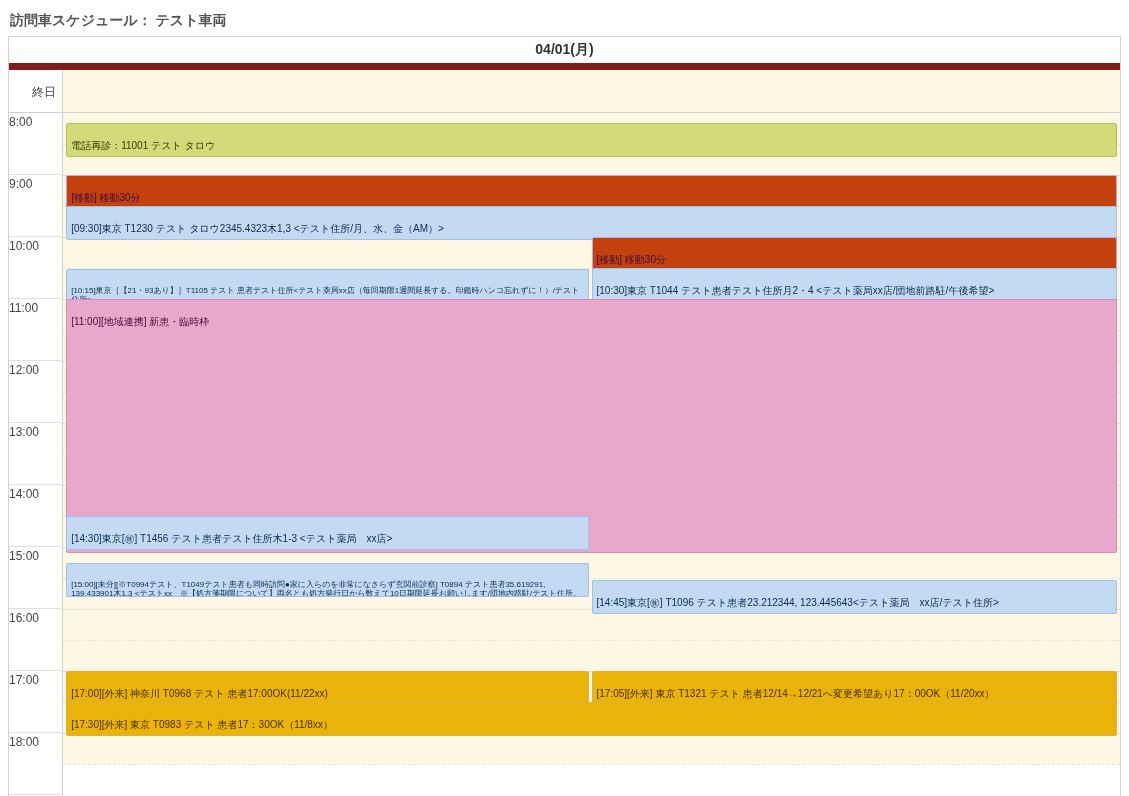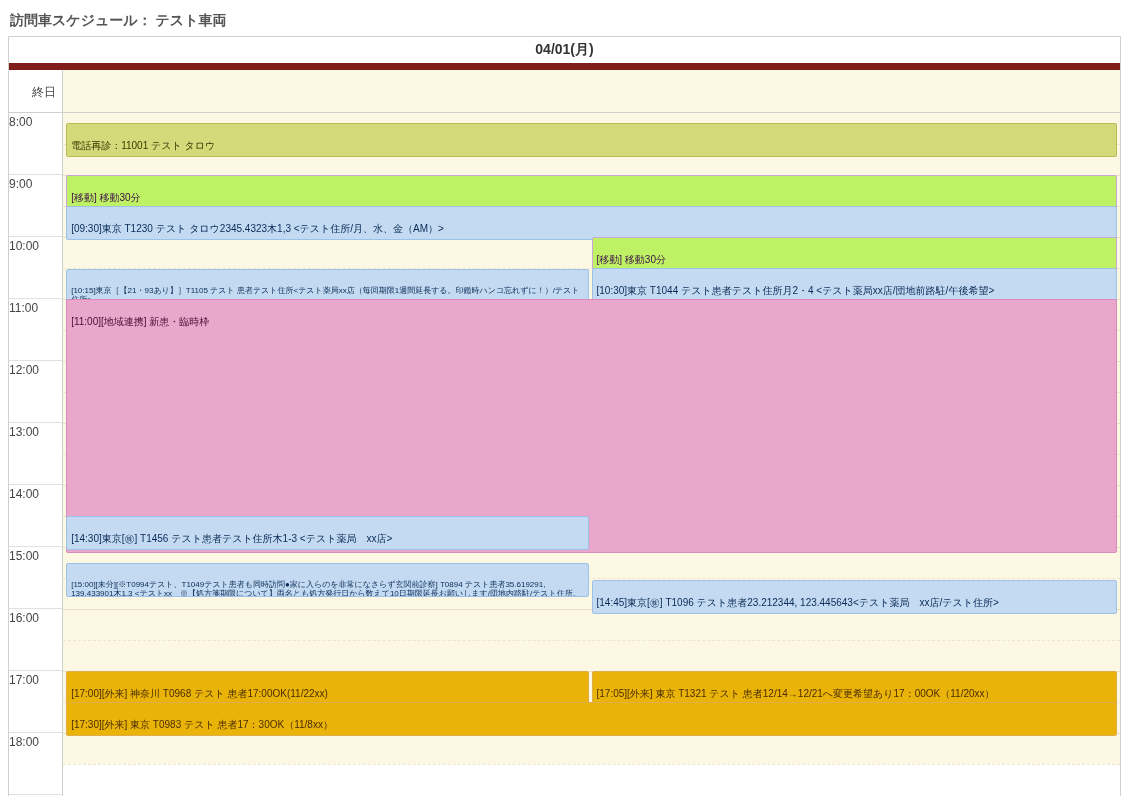--- a/index.html
+++ b/index.html
@@ -86,21 +86,21 @@
     position: absolute;
     border-radius: 2px;
     padding: 16px 4px;
     font-size: 10px;
     line-height: 1.25;
     overflow: hidden;
     cursor: pointer;
     border: 1px solid rgba(0,0,0,0.15);
   }
   .ev-olive   { background: #d4d97a; color:#3a3a00; border-color:#b7bd55; }
-  .ev-violet  { background: #bef264; color:#3a0a4a; border-color:#caa5d8; }
+  .ev-violet  { background: #c2410c; color:#3a0a4a; border-color:#caa5d8; }
   .ev-blue    { background: #c3daf2; color:#0a2a55; border-color:#9fc1e6; }
   .ev-pink    { background: #e8a7cb; color:#4a0a35; border-color:#d98ab8; }
   .ev-orange  { background: #eab308; color:#4a2e00; border-color:#e0ad4c; }
   .ev-blue-sm { background: #c3daf2; color:#0a2a55; border-color:#9fc1e6; font-size:8px; line-height:1.15;margin-top:16px; }
 </style>
 </head>
 <body>
 
 <div class="page-title">訪問車スケジュール： テスト車両</div>
 

